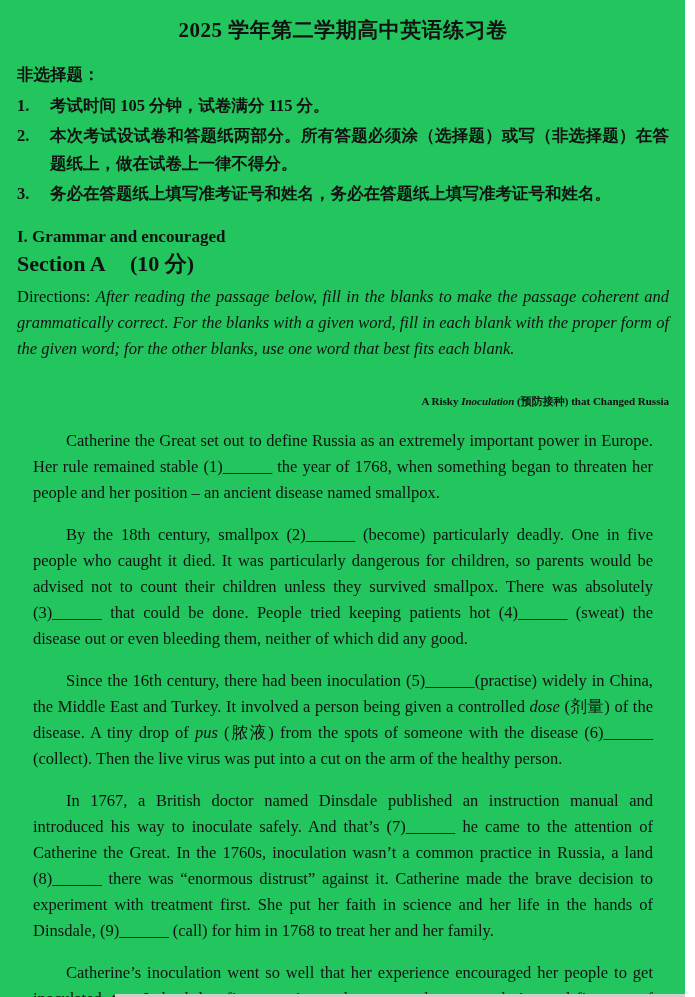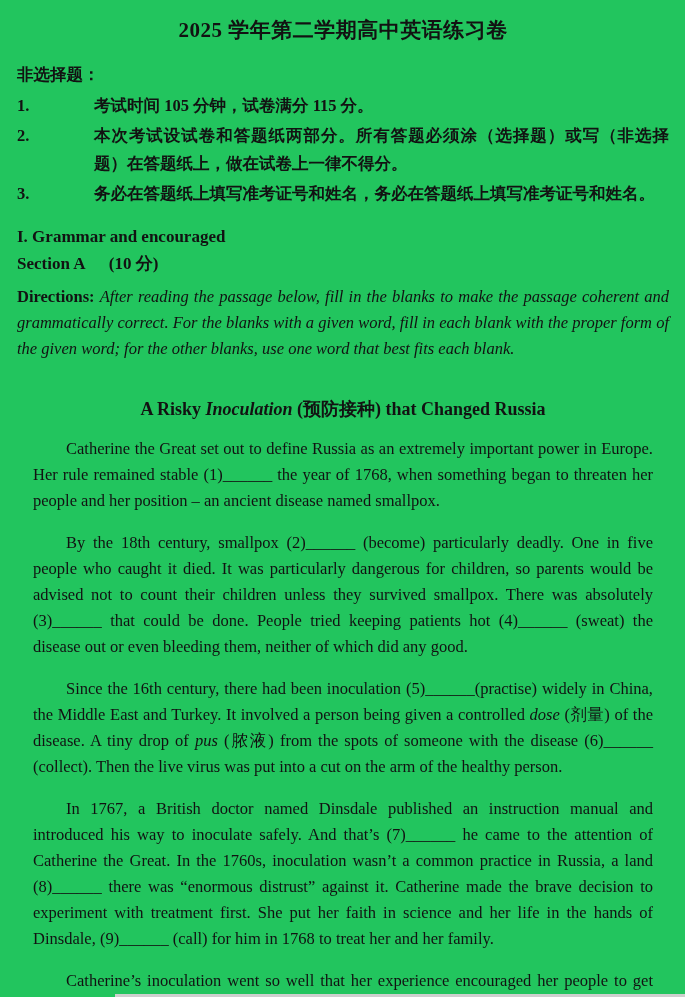--- a/index.html
+++ b/index.html
@@ -40,56 +40,55 @@
     line-height: 28px;
     margin: 0 0 2px 0;
   }
   .notice-num {
     flex: none;
     width: 33px;
   }
   .notice-text {
     flex: 1;
     text-align: justify;
-    margin-left: 44px;
   }
   .part-heading {
     font-weight: 700;
     font-size: 17px;
     line-height: 24px;
     margin: 17px 0 0 0;
   }
   .section-line {
     font-weight: 700;
-    font-size: 17px;
+    font-size: 22px;
     line-height: 24px;
     margin: 3px 0 8px 0;
   }
   .section-score {
     margin-left: 20px;
   }
   .directions {
     font-size: 16.5px;
     line-height: 26px;
     text-align: justify;
     margin: 2px 0 0 0;
   }
   .directions-label {
-    font-weight: 700;
+    font-weight: 400;
     font-style: normal;
   }
   .directions-text {
     font-style: italic;
   }
   .passage-title {
-    text-align: center;
+    text-align: right;
     font-weight: 700;
-    font-size: 18px;
+    font-size: 11px;
     line-height: 22px;
-    margin: 36px 0 10px 0;
+    margin: 28px 0 10px 0;
   }
   .passage-title .it {
     font-style: italic;
     font-weight: 700;
   }
   .par {
     font-size: 16.5px;
     line-height: 26px;
     text-align: justify;
     text-indent: 33px;

